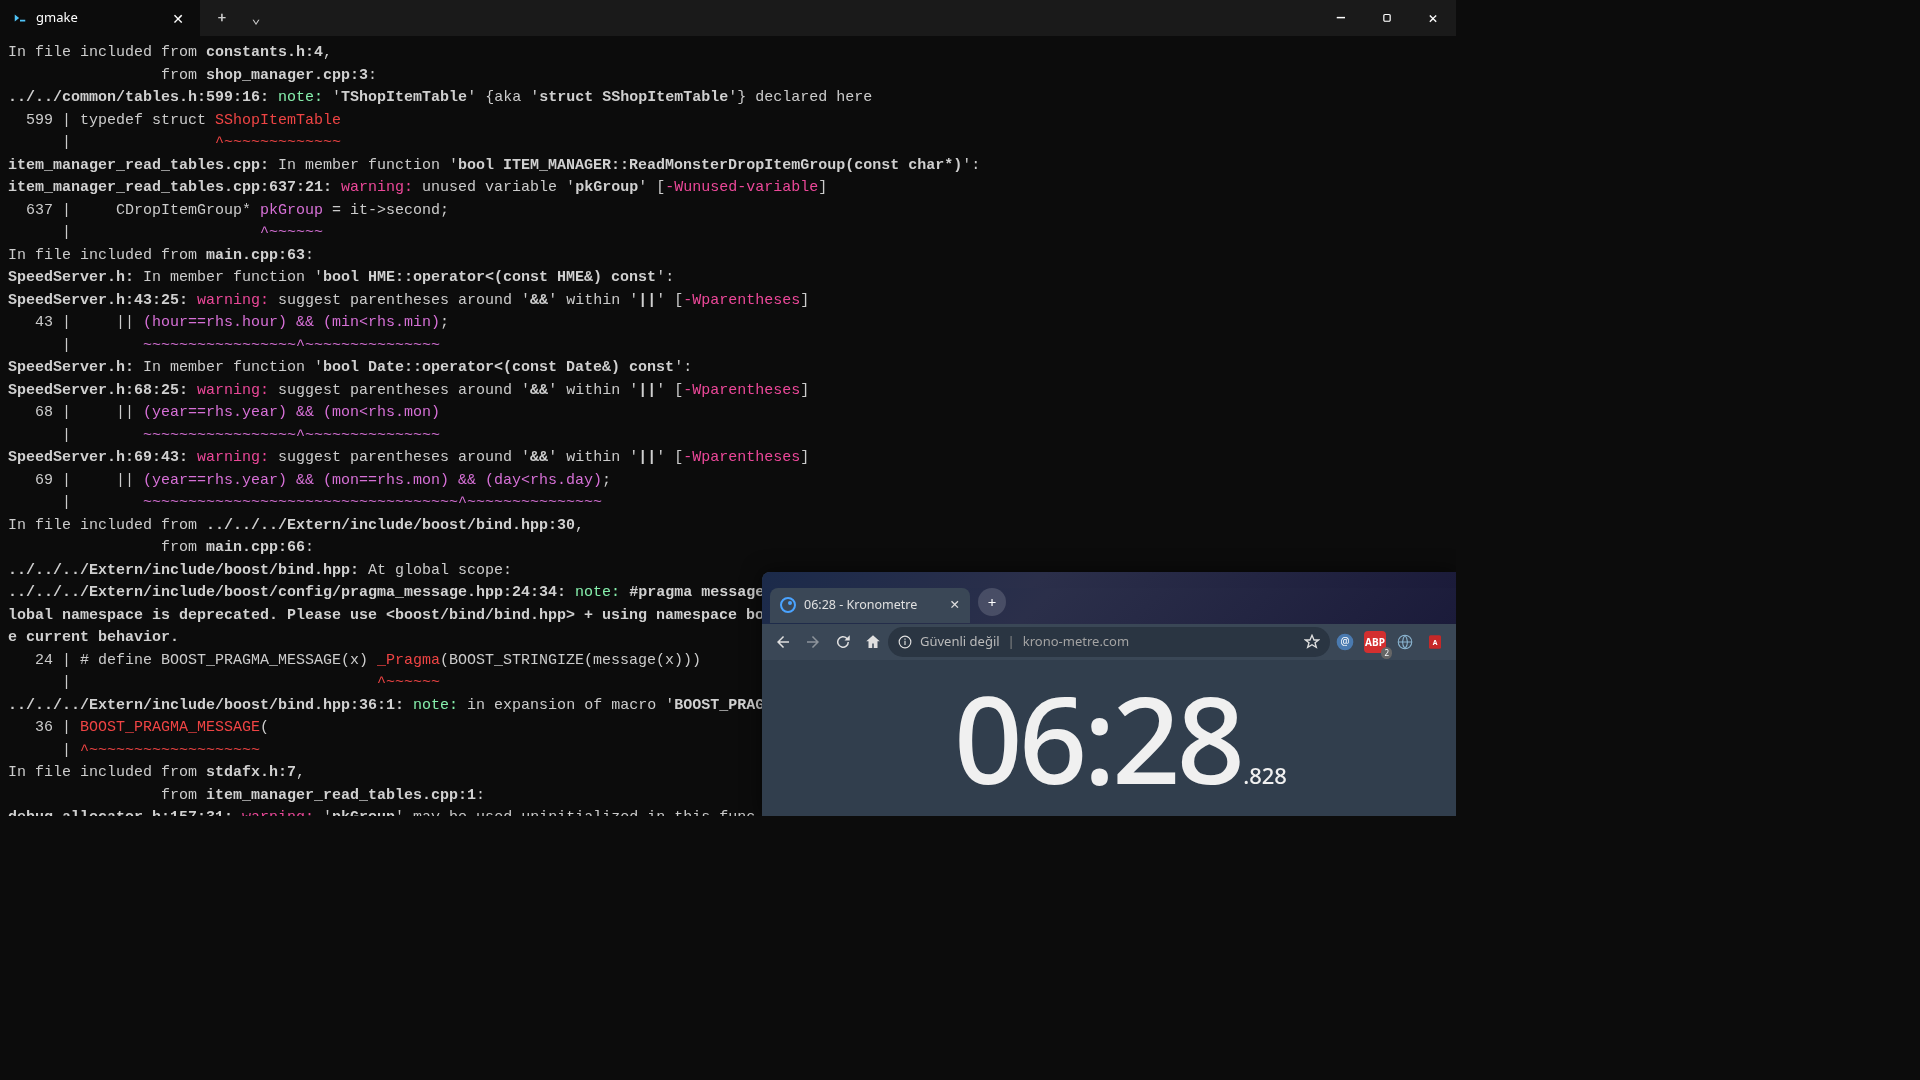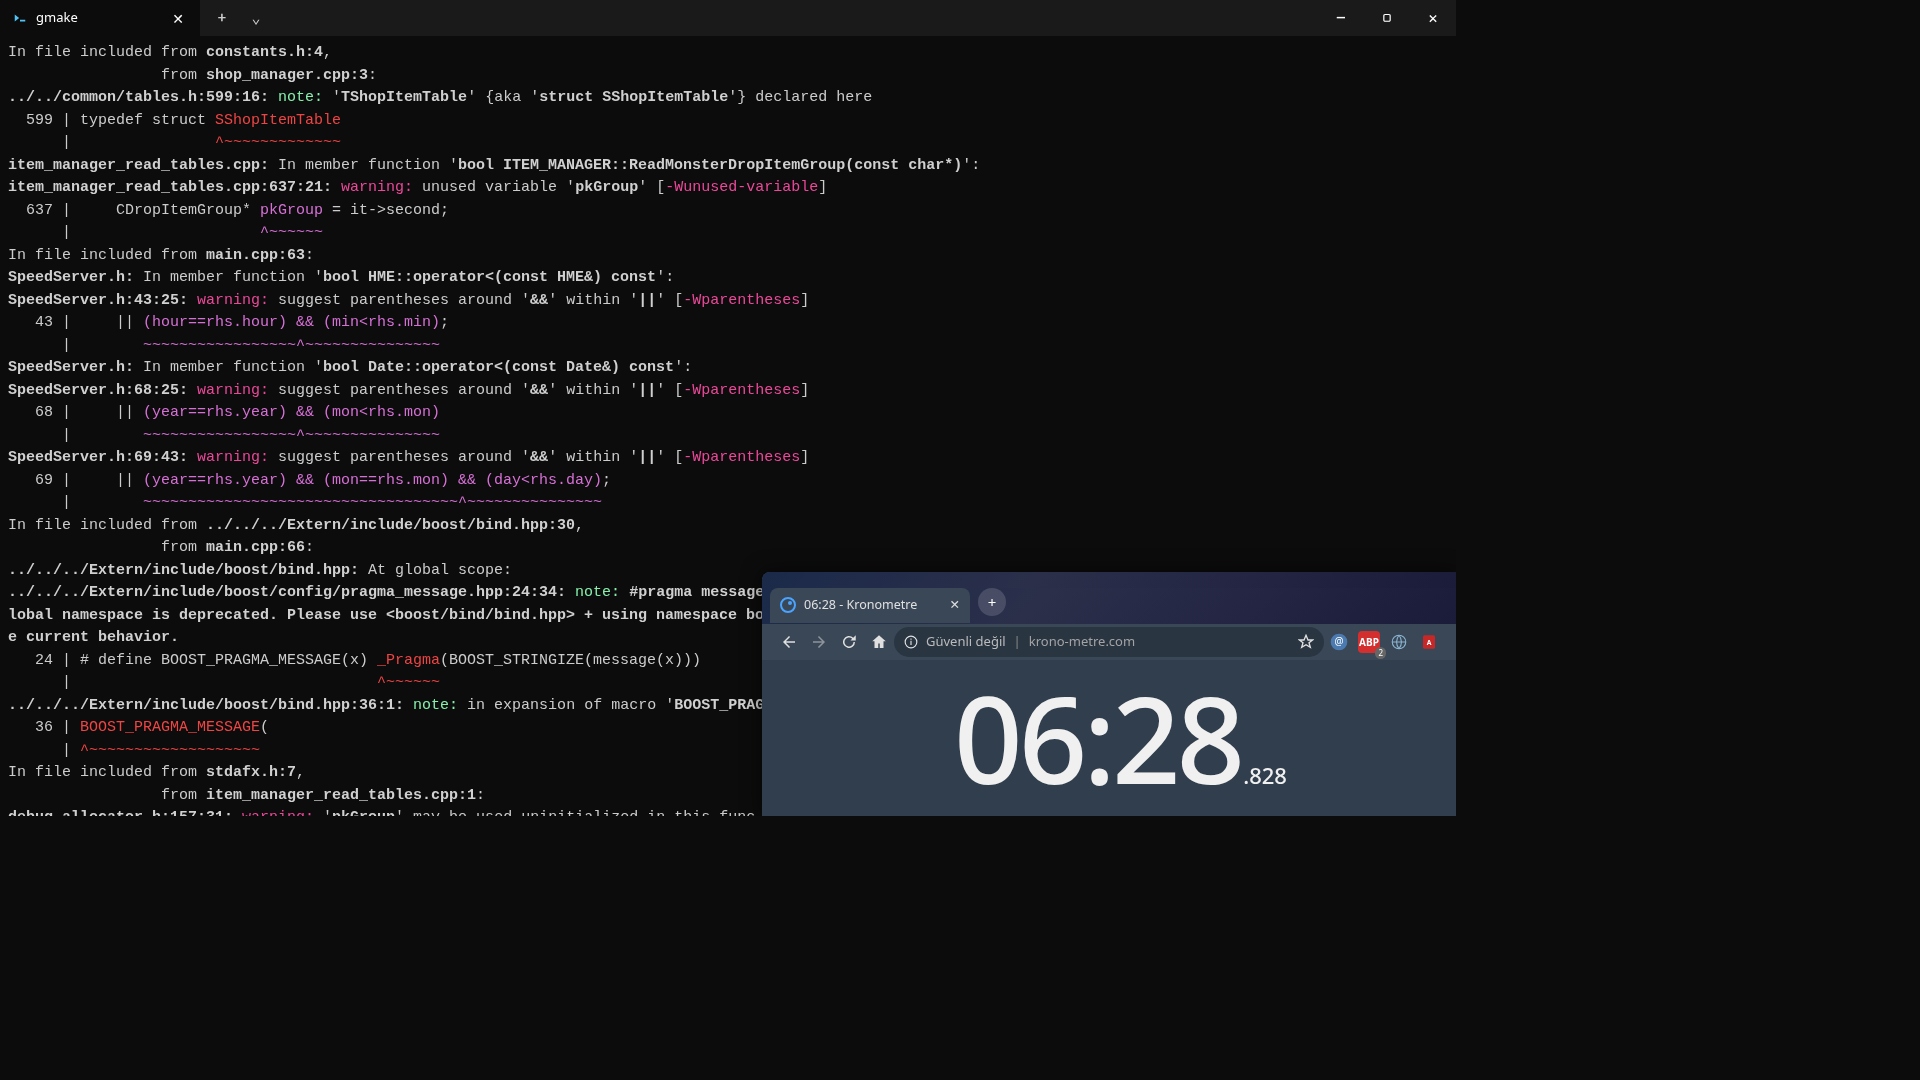--- a/index.html
+++ b/index.html
@@ -123,21 +123,21 @@
   width: 28px; height: 28px;
   background: rgba(255,255,255,.15);
   border-radius: 50%;
   display: flex; align-items: center; justify-content: center;
   color: #fff;
   margin-bottom: 4px;
 }
 .br-toolbar {
   height: 36px;
   display: flex; align-items: center;
-  padding: 0 12px; gap: 0;
+  padding: 0 6px; gap: 0;
 }
 .br-btn {
   width: 30px; height: 30px;
   display: flex; align-items: center; justify-content: center;
   color: #e0e0e0;
 }
 .br-addr {
   flex: 1;
   background: #2a3542;
   border-radius: 16px;

